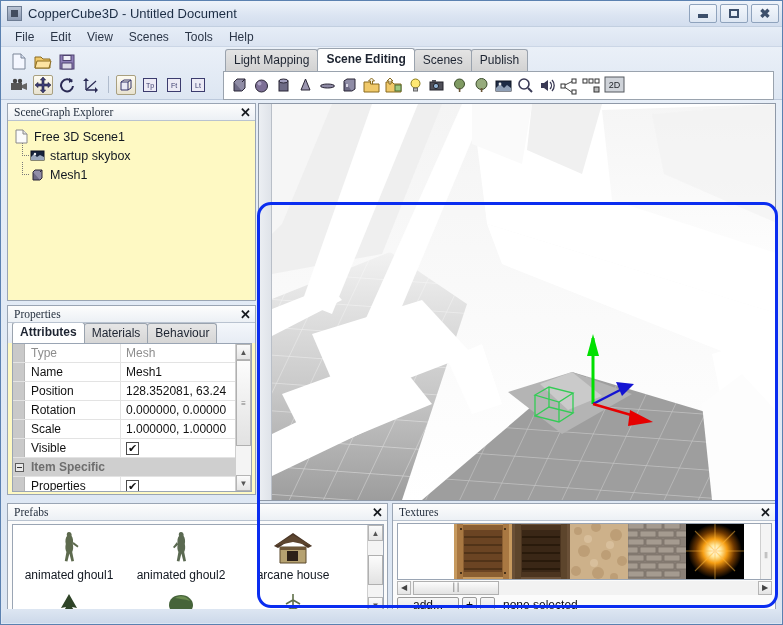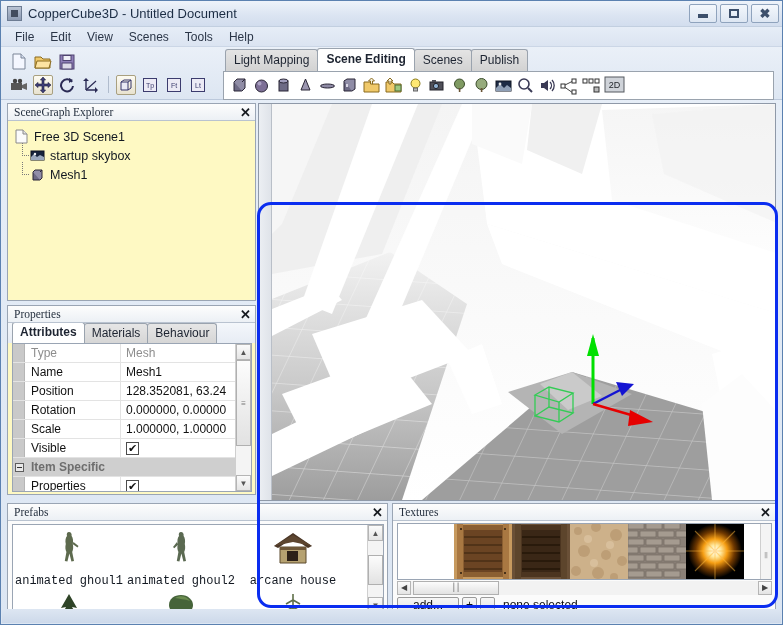--- a/index.html
+++ b/index.html
@@ -245,22 +245,22 @@
   #vp-canvas { position: absolute; left: 13px; top: 0; right: 0; bottom: 0; overflow: hidden; background: #fff; }
 
   
   #prefabs { left: 6px; top: 402px; width: 381px; bottom: 6px; height: auto; }
   #prefab-area { position:absolute; left:4px; right:3px; top:20px; bottom:3px;
                  border:1px solid #9aa5b4; background:#fff; display:flex; }
   #prefab-grid { flex:1 1 auto; display:flex; flex-wrap:wrap; align-content:flex-start;
                  padding-top: 3px; overflow:hidden; }
   .prefab {
     width: 112px; height: 62px;
-    display:flex; flex-direction: column; align-items:center; justify-content:space-between;
-    font-size: 12px; color:#121821;font-family:Liberation Mono, monospace;
+    display:flex; flex-direction: column; align-items:center; justify-content:flex-start;
+    font-size: 12px; color:#121821;
   }
   .prefab .thumb { height: 38px; display:flex; align-items:flex-end; justify-content:center; }
   .prefab .lbl { height: 18px; line-height: 18px; white-space: nowrap; }
 
   
   #textures { left: 391px; top: 402px; right: 6px; bottom: 6px; height:auto; }
   #tex-area { position:absolute; left:4px; right:3px; top:19px; bottom:3px; display:flex; flex-direction:column; }
   #tex-strip-wrap { flex:1 1 auto; border:1px solid #9aa5b4; background:#fff; display:flex; overflow:hidden; }
   #tex-strip { flex:1 1 auto; display:flex; align-items:center; padding-left: 56px; overflow:hidden; }
   .tex { width: 58px; height: 60px; flex:0 0 auto; }

